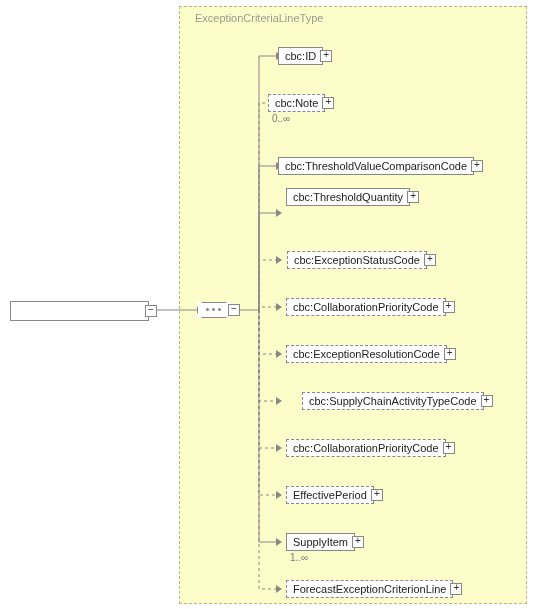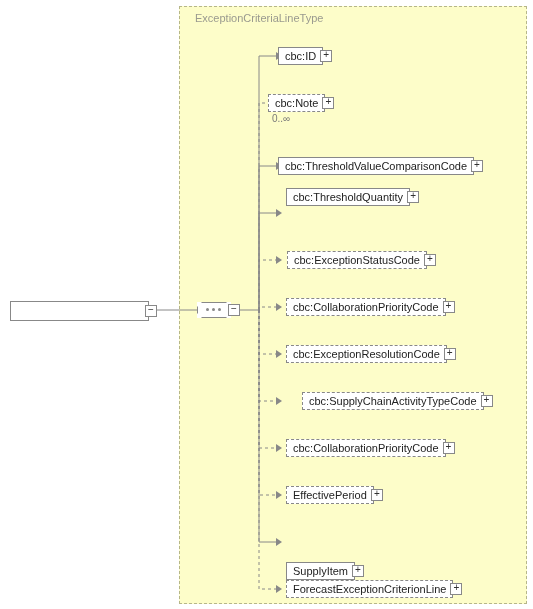--- a/index.html
+++ b/index.html
@@ -119,21 +119,21 @@
 <div class="elem optional" style="left:286px;top:439px">
   <div class="box"><span>cbc:CollaborationPriorityCode</span></div>
   <div class="plus">+</div>
 </div>
 
 <div class="elem optional" style="left:286px;top:486px">
   <div class="box"><span>EffectivePeriod</span></div>
   <div class="plus">+</div>
 </div>
 
-<div class="elem" style="left:286px;top:562px">
+<div class="elem" style="left:286px;top:533px">
   <div class="box"><span>SupplyItem</span></div>
   <div class="plus">+</div>
   <div class="card">1..∞</div>
 </div>
 
 <div class="elem optional" style="left:286px;top:580px">
   <div class="box"><span>ForecastExceptionCriterionLine</span></div>
   <div class="plus">+</div>
 </div>
 

